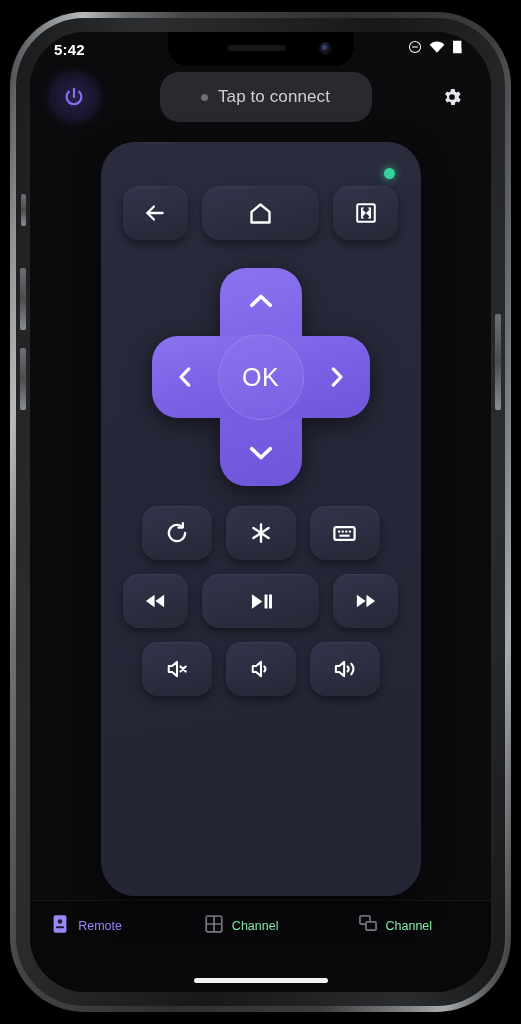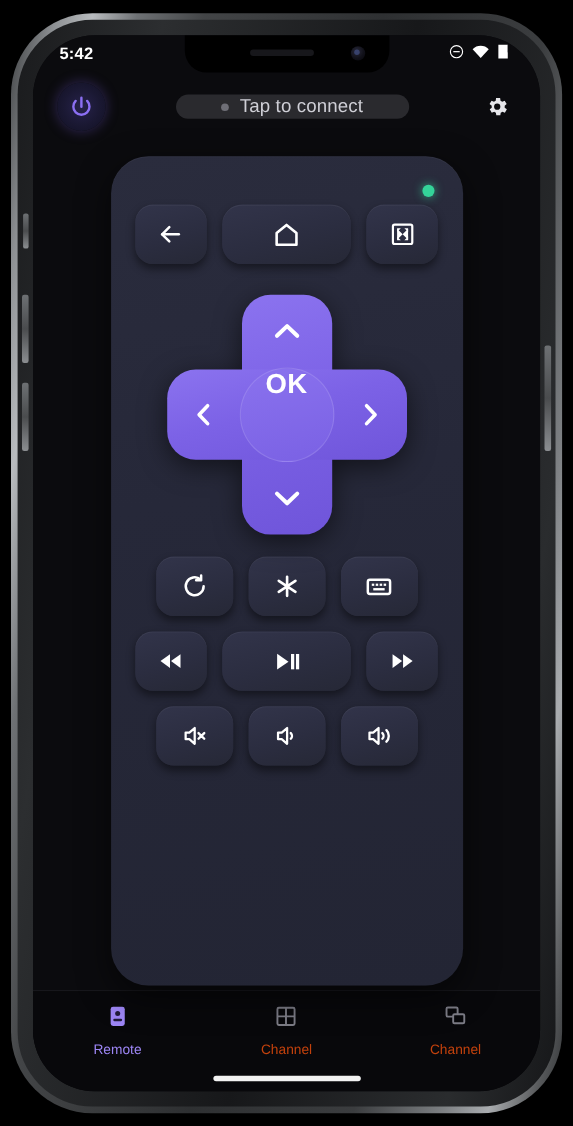--- a/index.html
+++ b/index.html
@@ -84,21 +84,21 @@
     display:flex; align-items:center; justify-content:space-between;
     padding:0 22px;
   }
   .power-btn {
     width:44px; height:44px; border-radius:50%;
     display:flex; align-items:center; justify-content:center;
     background:radial-gradient(circle at 50% 50%,#26224a 0%,#1a1832 55%,#111023 100%);
     box-shadow:0 0 12px rgba(124,95,230,.35);
   }
   .connect-pill {
-    flex:1; max-width:212px; height:22px; margin:0 10px;
+    flex:1; max-width:212px; height:50px; margin:0 10px;
     border-radius:19px; background:#2a2a2e;
     display:flex; align-items:center; justify-content:center; gap:10px;
   }
   .pill-dot { width:7px; height:7px; border-radius:50%; background:#6e6e76; }
   .pill-text { color:#cfcfd6; font-size:17px; letter-spacing:.1px; }
   .gear-btn { width:34px; height:34px; display:flex; align-items:center; justify-content:center; }
 
   
   .remote-wrap { flex:1; display:flex; justify-content:center; padding:0 0 4px; }
   .remote-panel {
@@ -144,42 +144,42 @@
     position:absolute;
     background:linear-gradient(165deg,#8b73ef 0%,#7c62e6 45%,#6f55da 100%);
   }
   .arm-v { left:68px; top:0; width:82px; height:218px; border-radius:26px; }
   .arm-h { top:68px; left:0; height:82px; width:218px; border-radius:26px; }
   .dpad-ok {
     position:absolute; left:50%; top:50%; transform:translate(-50%,-50%);
     width:86px; height:86px; border-radius:50%;
     background:linear-gradient(165deg,#8a72ee,#7a61e4);
     border:1px solid rgba(255,255,255,.13);
-    display:flex; align-items:flex-start; justify-content:center;
-    color:#fff; font-size:25px; font-weight:700; letter-spacing:.5px;
+    display:flex; align-items:center; justify-content:center;
+    color:#fff; font-size:25px; font-weight:400; letter-spacing:.5px;
   }
   .dpad-hit {
     position:absolute; display:flex; align-items:center; justify-content:center;
     color:#fff;
   }
   .hit-up    { left:68px; top:0;     width:82px; height:66px; }
   .hit-down  { left:68px; bottom:0;  width:82px; height:66px; }
   .hit-left  { top:68px; left:0;     width:66px; height:82px; }
   .hit-right { top:68px; right:0;    width:66px; height:82px; }
 
   
   .tabbar {
     flex:0 0 92px;
     display:flex; align-items:flex-start; justify-content:space-around;
     padding-top:12px;
     background:#08080b;
     border-top:1px solid #17171c;
   }
-  .tab { width:25%; display:flex; flex-direction:column; align-items:center; gap:7px; }
-  .tab-label { font-size:12.5px; color:#c2410c; }
+  .tab { width:25%; display:flex; flex-direction:row; align-items:center; gap:7px; }
+  .tab-label { font-size:12.5px; color:#86efac; }
   .tab.active .tab-label { color:#9d86f5; }
 
   .home-indicator {
     position:absolute; left:50%; transform:translateX(-50%); bottom:9px;
     width:134px; height:5px; border-radius:3px; background:#f2f2f2;
     z-index:12;
   }
 </style>
 </head>
 <body>

